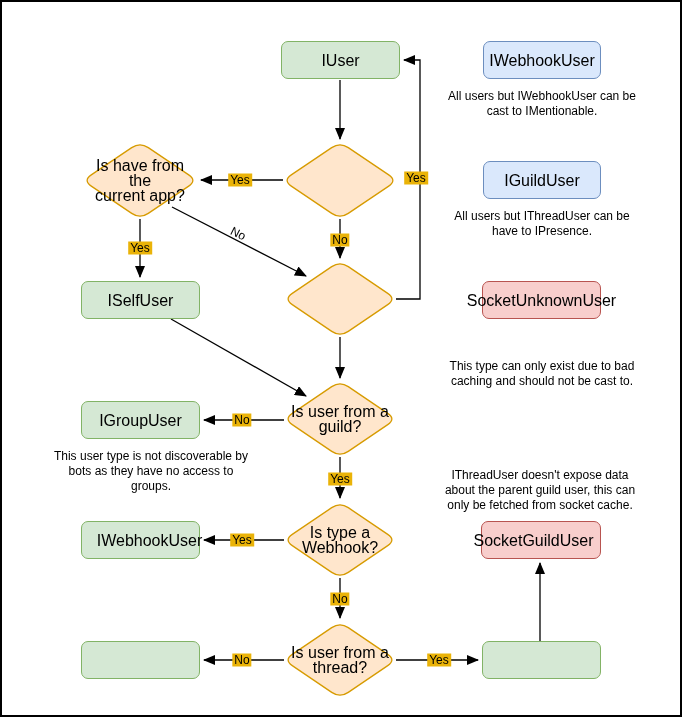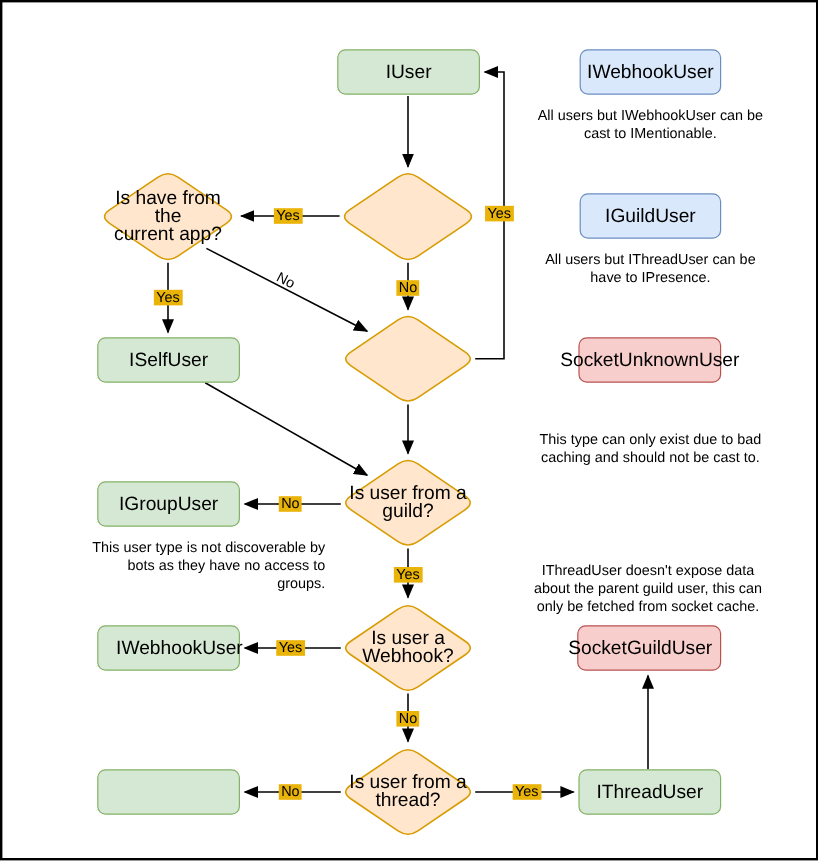--- a/index.html
+++ b/index.html
@@ -74,45 +74,44 @@
     <div class="node-box" style="left: 81px; top: 281px; width: 119px; height: 38px; background: rgb(213, 232, 212); border: 1.3px solid rgb(130, 179, 102);"></div>
     <div class="node-label" style="left: 81px; top: 281px; width: 119px; height: 38px;">ISelfUser</div>
     <div class="node-box" style="left: 482px; top: 281px; width: 119px; height: 38px; background: rgb(248, 206, 204); border: 1.3px solid rgb(184, 84, 80);"></div>
     <div class="node-label" style="left: 482px; top: 281px; width: 119px; height: 38px;">SocketUnknownUser</div>
     <div class="node-box" style="left: 81px; top: 401px; width: 119px; height: 38px; background: rgb(213, 232, 212); border: 1.3px solid rgb(130, 179, 102);"></div>
     <div class="node-label" style="left: 81px; top: 401px; width: 119px; height: 38px;">IGroupUser</div>
     <div class="node-label" style="left: 284px; top: 381px; width: 112px; height: 76px;">Is user from a
 guild?</div>
     <div class="node-box" style="left: 81px; top: 521px; width: 119px; height: 38px; background: rgb(213, 232, 212); border: 1.3px solid rgb(130, 179, 102);"></div>
     <div class="node-label" style="left: 81px; top: 521px; width: 137px; height: 38px;">IWebhookUser</div>
-    <div class="node-label" style="left: 284px; top: 502px; width: 112px; height: 76px;">Is user a
+    <div class="node-label" style="left: 284px; top: 502px; width: 112px; height: 76px;">Is type a
 Webhook?</div>
     <div class="node-box" style="left: 481px; top: 521px; width: 120px; height: 38px; background: rgb(248, 206, 204); border: 1.3px solid rgb(184, 84, 80);"></div>
     <div class="node-label" style="left: 481px; top: 521px; width: 105px; height: 38px;">SocketGuildUser</div>
     <div class="node-box" style="left: 81px; top: 641px; width: 119px; height: 38px; background: rgb(213, 232, 212); border: 1.3px solid rgb(130, 179, 102);"></div>
     <div class="node-label" style="left: 284px; top: 622px; width: 112px; height: 76px;">Is user from a
 thread?</div>
     <div class="node-box" style="left: 482px; top: 641px; width: 119px; height: 38px; background: rgb(213, 232, 212); border: 1.3px solid rgb(130, 179, 102);"></div>
-    <div class="node-label" style="left: 482px; top: 641px; width: 119px; height: 38px;">IThreadUser</div>
     <div class="edge-label" style="left: 240px; top: 180px;">Yes</div>
     <div class="edge-label" style="left: 340px; top: 240px;">No</div>
     <div class="edge-label" style="left: 140px; top: 248px;">Yes</div>
     <div class="edge-label rotated" style="left: 238px; top: 234px; transform: translate(-50%, -50%) rotate(27deg);">No</div>
     <div class="edge-label" style="left: 416px; top: 178px;">Yes</div>
     <div class="edge-label" style="left: 242px; top: 420px;">No</div>
     <div class="edge-label" style="left: 340px; top: 479px;">Yes</div>
     <div class="edge-label" style="left: 242px; top: 540px;">Yes</div>
     <div class="edge-label" style="left: 340px; top: 599px;">No</div>
     <div class="edge-label" style="left: 242px; top: 660px;">No</div>
     <div class="edge-label" style="left: 439px; top: 660px;">Yes</div>
     <div class="note" style="left: 542px; top: 89px;">All users but IWebhookUser can be
 cast to IMentionable.</div>
     <div class="note" style="left: 542px; top: 209px;">All users but IThreadUser can be
 have to IPresence.</div>
     <div class="note" style="left: 542px; top: 331px; margin-top: 28px;">This type can only exist due to bad
 caching and should not be cast to.</div>
-    <div class="note" style="left: 151px; top: 449px; text-align: right;">This user type is not discoverable by
+    <div class="note" style="left: 151px; top: 449px;">This user type is not discoverable by
 bots as they have no access to
 groups.</div>
     <div class="note" style="left: 540px; top: 468px;">IThreadUser doesn't expose data
 about the parent guild user, this can
 only be fetched from socket cache.</div>
   </div>
 
 </body></html>

